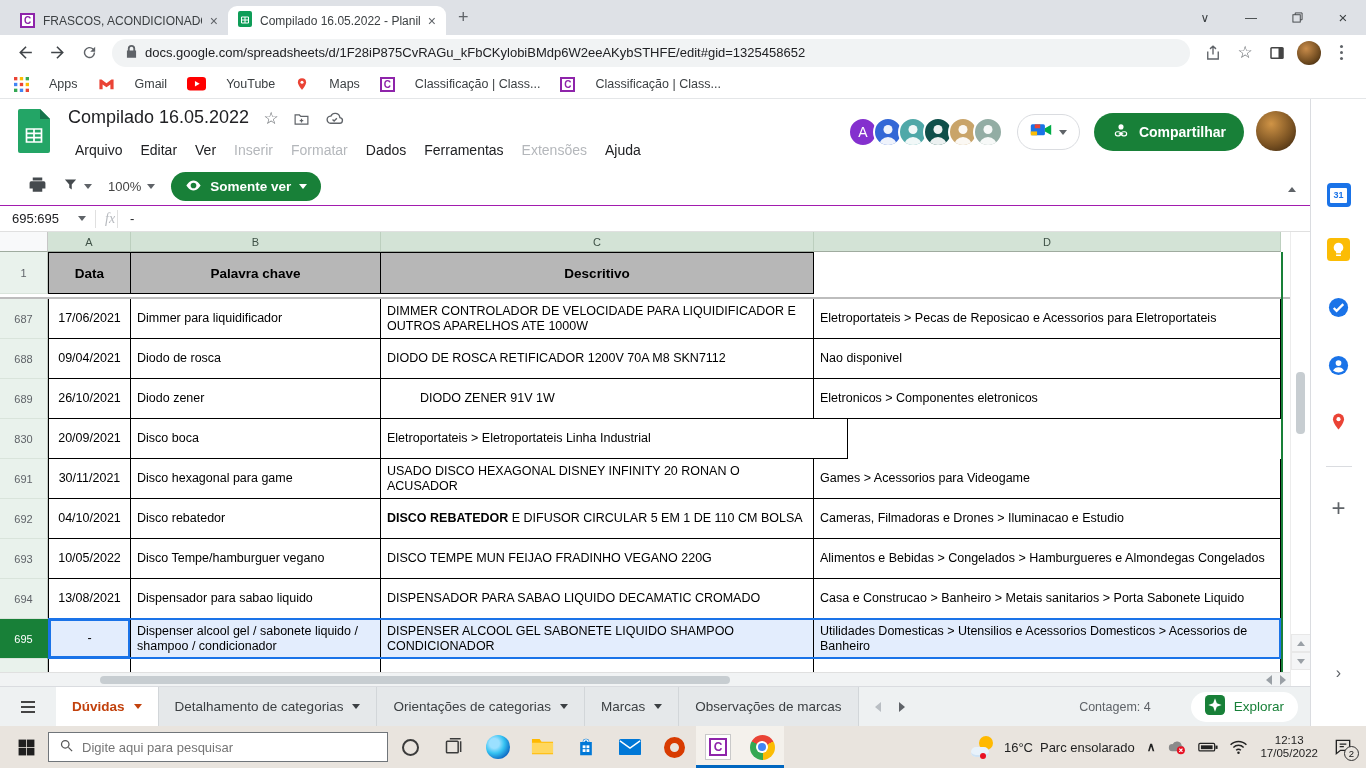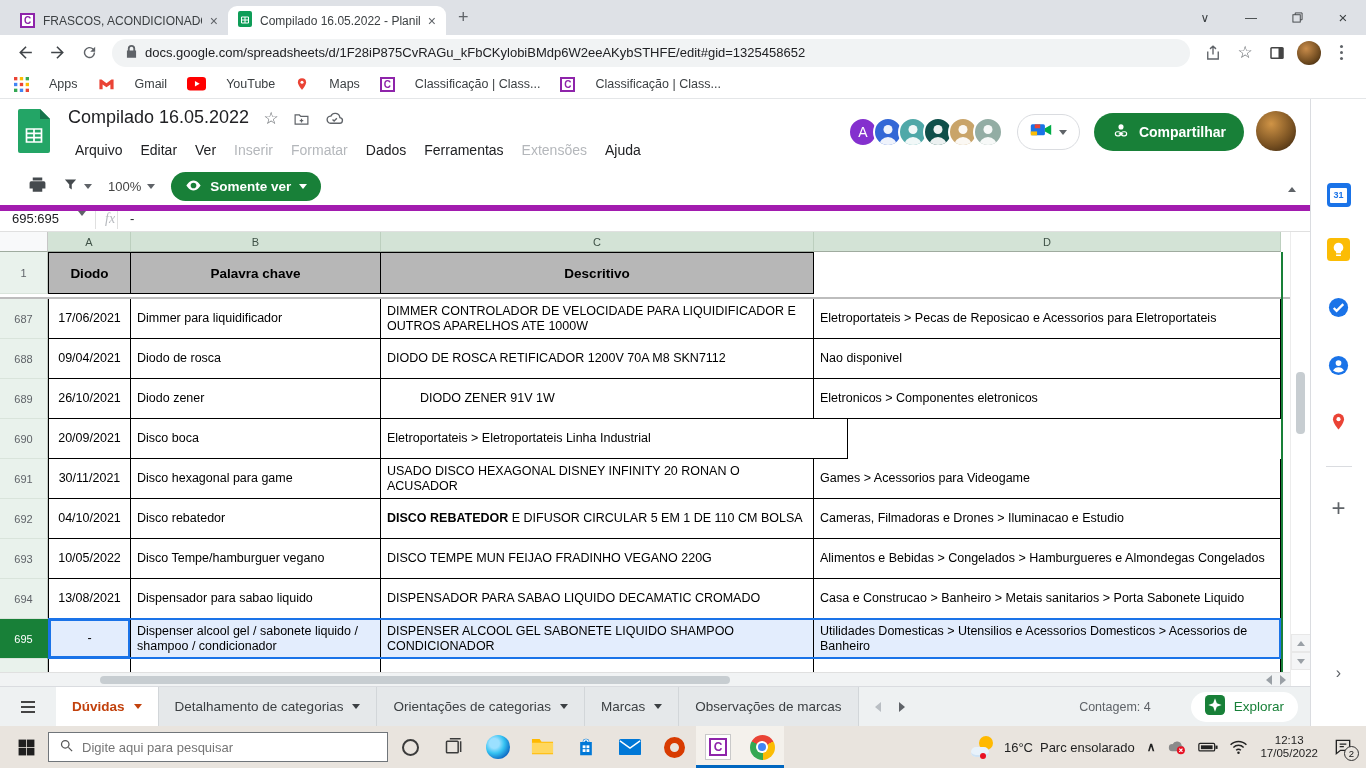--- a/index.html
+++ b/index.html
@@ -53,21 +53,21 @@
   .avatar-l{position:absolute;right:14px;top:12px;width:40px;height:40px;border-radius:50%;background:radial-gradient(circle at 38% 32%,#d09446,#7a5222 58%,#33200c)}
 
   
   #toolbar{top:168px;height:37px;width:1310px;background:#fff;display:flex;align-items:center;padding-left:28px;gap:16px;color:#444}
   .tb-group{display:flex;align-items:center;gap:6px}
   #zoomlabel{font-size:13px;color:#444}
   #viewpill{height:29px;border-radius:15px;background:#188038;color:#fff;display:flex;align-items:center;gap:8px;padding:0 14px;font-size:13.5px;font-weight:700}
   #collapse-toolbar{position:absolute;right:14px;top:10px;color:#5f6368}
 
   
-  #formulabar{top:205px;height:27px;width:1310px;background:#fff;border-top:6px solid #a21caf;border-bottom:1px solid #e0e0e0;display:flex;align-items:flex-start}
+  #formulabar{top:205px;height:27px;width:1310px;background:#fff;border-top:1px solid #a21caf;border-bottom:1px solid #e0e0e0;display:flex;align-items:center}
   #namebox{width:78px;padding-left:12px;font-size:13px;color:#202124}
   .vdiv{width:1px;height:18px;background:#e0e0e0;margin:0 9px}
   #fx{font-family:"Liberation Serif",serif;font-style:italic;color:#b6b9be;font-size:14px}
   #fvalue{margin-left:10px;font-size:13px;color:#202124}
 
   
   #grid{position:absolute;top:232px;left:0;width:1290px;height:440px;background:#fff;overflow:hidden}
   #colletters{display:flex;height:20px}
   .corner{width:48px;background:#f8f9fa;border-right:1px solid #c6c6c6;border-bottom:1px solid #9fab9f}
   .colL{background:#d3e3d6;border-right:1px solid #bccfbe;border-bottom:1px solid #9fab9f;display:flex;align-items:center;justify-content:center;font-size:11px;color:#3f5247}
@@ -390,21 +390,21 @@
     <div id="colletters">
         <div class="corner"></div>
         <div class="colL" style="width: 83px;">A</div>
         <div class="colL" style="width: 250px;">B</div>
         <div class="colL" style="width: 433px;">C</div>
         <div class="colL" style="width: 467px;">D</div>
       </div>
     <div id="gridrows">
         <div class="grow hdr">
           <div class="rnum">1</div>
-          <div class="cell c-a first" style="justify-content: center;">Diodo</div>
+          <div class="cell c-a first" style="justify-content: center;">Data</div>
           <div class="cell c-b" style="justify-content: center;">Palavra chave</div>
           <div class="cell c-c" style="justify-content: center;">Descritivo</div>
         </div>
         <div id="frozen-div"></div>
         <div class="grow">
           <div class="rnum">687</div>
           <div class="cell c-a first">17/06/2021</div>
           <div class="cell c-b">Dimmer para liquidificador</div>
           <div class="cell c-c">
             <span style="display: inline;">DIMMER CONTROLADOR DE VELOCIDADE PARA LIQUIDIFICADOR E OUTROS APARELHOS ATE 1000W</span>
@@ -423,21 +423,21 @@
         <div class="grow">
           <div class="rnum">689</div>
           <div class="cell c-a first">26/10/2021</div>
           <div class="cell c-b">Diodo zener</div>
           <div class="cell c-c">
             <span style="display: inline; margin-left: 33px;">DIODO ZENER 91V 1W</span>
           </div>
           <div class="cell c-d">Eletronicos &gt; Componentes eletronicos</div>
         </div>
         <div class="grow">
-          <div class="rnum">690</div>
+          <div class="rnum">830</div>
           <div class="cell c-a first">20/09/2021</div>
           <div class="cell c-b">Disco boca</div>
           <div class="cell c-d">Eletroportateis &gt; Eletroportateis Linha Industrial</div>
         </div>
         <div class="grow">
           <div class="rnum">691</div>
           <div class="cell c-a first">30/11/2021</div>
           <div class="cell c-b">Disco hexagonal para game</div>
           <div class="cell c-c">
             <span style="display: inline;">USADO DISCO HEXAGONAL DISNEY INFINITY 20 RONAN O ACUSADOR</span>

